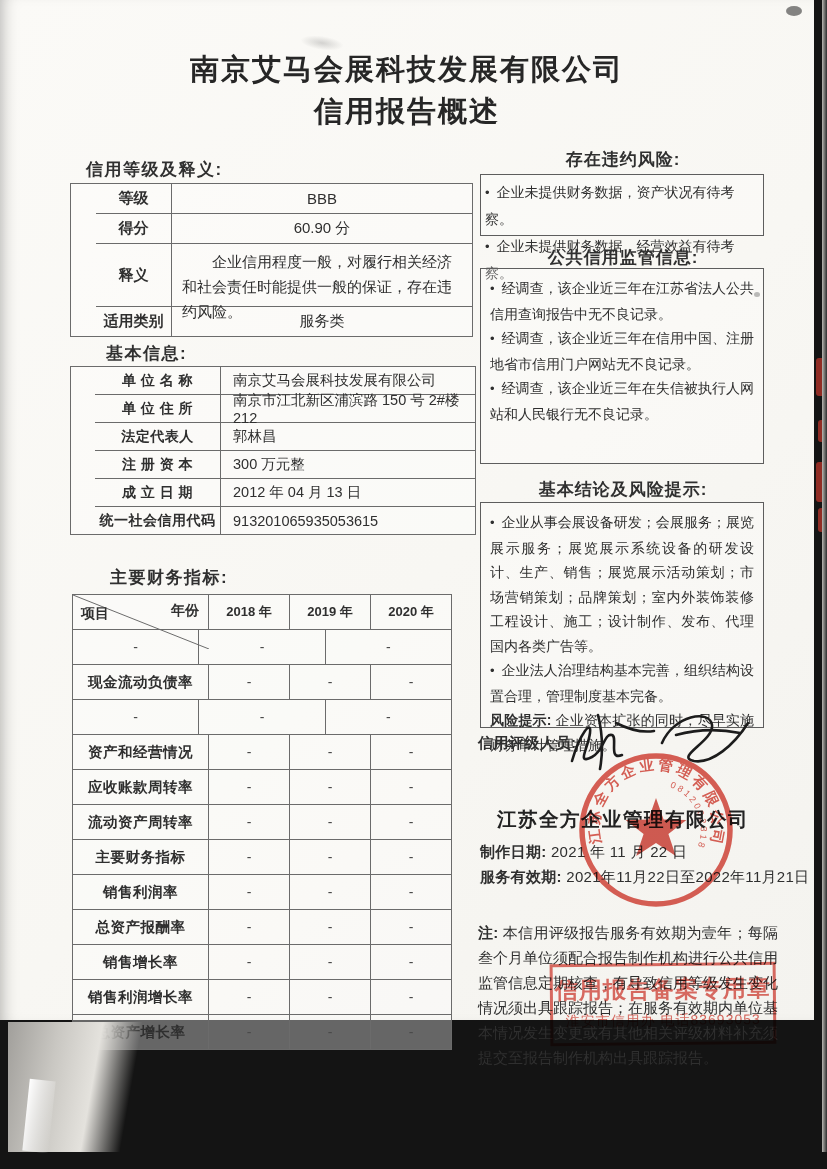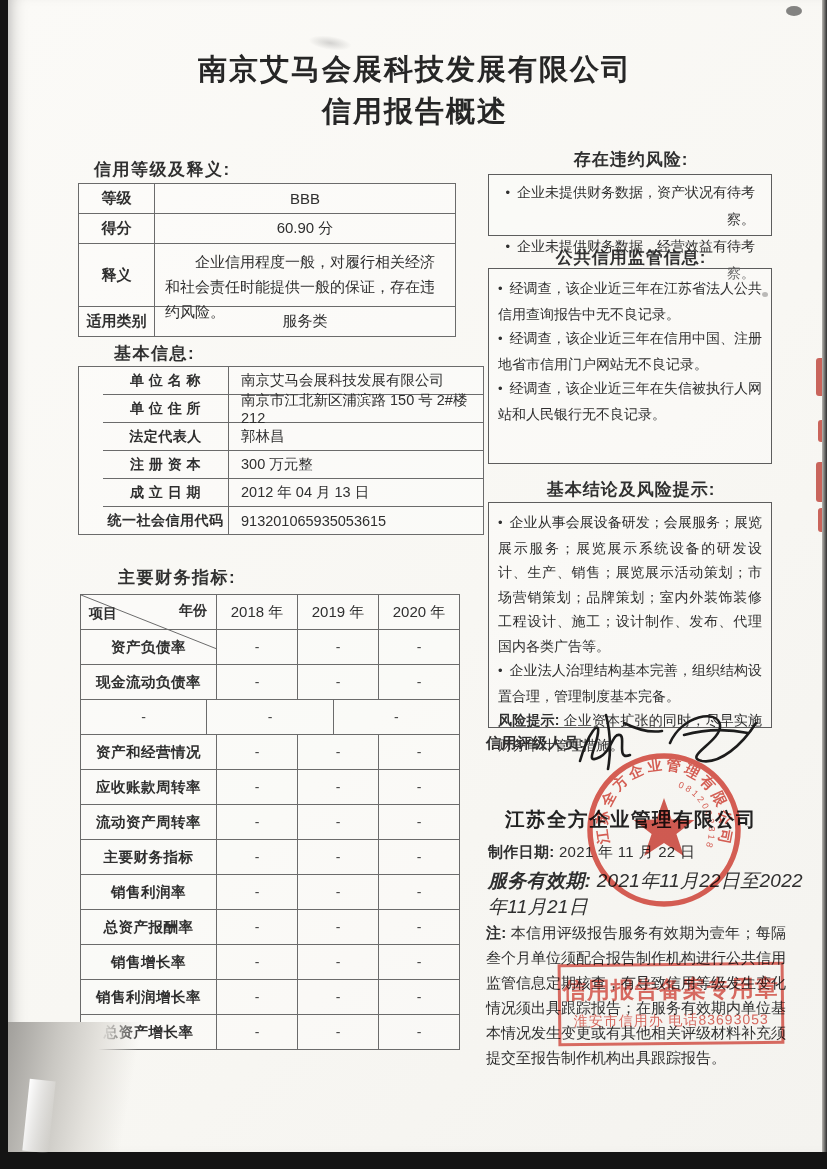--- a/index.html
+++ b/index.html
@@ -3,21 +3,21 @@
 <meta charset="utf-8">
 <style>
   html,body{margin:0;padding:0;}
   body{
     width:827px;height:1169px;position:relative;overflow:hidden;
     background:#141414;
     font-family:"Liberation Sans",sans-serif;
     color:#2f2f2f;
   }
   #scan{
-    position:absolute;left:8px;top:0;width:814px;height:1152px;
+    position:absolute;left:0;top:0;width:814px;height:1020px;
     background:linear-gradient(135deg,#fbfaf7 0%,#f8f7f3 55%,#f4f3ef 100%);
     box-shadow:inset 14px 0 18px -14px rgba(0,0,0,.35);
   }
   .edge-right{position:absolute;left:822px;top:0;width:5px;height:1152px;background:linear-gradient(to right,#b9b7b2,#2e2e2e);}
   .curl{position:absolute;left:8px;top:1022px;width:150px;height:130px;
     background:linear-gradient(100deg,#a19f9b 0%,#c9c7c2 30%,#e4e2dd 55%,rgba(250,249,246,0) 78%);}
   .curl-hi{position:absolute;left:26px;top:1080px;width:26px;height:72px;background:linear-gradient(95deg,#ffffff,rgba(255,255,255,0));transform:rotate(6deg);}
 
   
   .title{position:absolute;left:0;top:48px;width:100%;text-align:center;font-weight:700;font-size:29px;letter-spacing:2px;line-height:42px;color:#262626;}
@@ -27,66 +27,66 @@
   .h-right{position:absolute;left:478px;width:290px;text-align:center;font-size:17px;font-weight:700;letter-spacing:1px;color:#303030;}
 
   
   .tbl{position:absolute;border:1px solid #6b6b6b;background:rgba(255,255,255,.35);}
   .tr{display:flex;border-bottom:1px solid #6b6b6b;}
   .tr:last-child{border-bottom:none;}
   .td{border-right:1px solid #6b6b6b;display:flex;align-items:center;justify-content:center;box-sizing:border-box;}
   .td:last-child{border-right:none;}
 
   
-  #t1{left:70px;top:183px;width:376px;}
+  #t1{left:70px;top:183px;width:376px;padding-left:25px;}
   #t1 .lbl{width:76px;font-weight:600;font-size:15px;flex:none;}
   #t1 .val{flex:1;font-size:15px;}
   #t1 .tr:nth-child(1){height:29px;}
   #t1 .tr:nth-child(2){height:29px;}
   #t1 .tr:nth-child(3){height:62px;}
   #t1 .tr:nth-child(3) .val{align-items:flex-start;justify-content:flex-start;text-align:left;padding:5px 10px 0 10px;text-indent:2em;line-height:25px;}
   #t1 .tr:nth-child(4){height:29px;}
 
   
   #t2{left:70px;top:366px;width:380px;padding-left:24px;}
   #t2 .tr{height:27px;}
   #t2 .lbl{width:126px;flex:none;font-weight:600;font-size:14px;letter-spacing:.5px;}
   #t2 .val{flex:1;justify-content:flex-start;padding-left:12px;font-size:14.5px;}
 
   
   #t3{left:72px;top:594px;width:378px;}
   #t3 .hdr{height:54px;}
   #t3 .corner{width:136px;flex:none;position:relative;}
   #t3 .corner .yr{position:absolute;top:7px;right:9px;font-size:14px;font-weight:600;}
   #t3 .corner .itm{position:absolute;bottom:6px;left:8px;font-size:14px;font-weight:600;}
-  #t3 .ycell{flex:1;font-size:15px;font-weight:400;}
+  #t3 .ycell{flex:1;font-size:13px;font-weight:700;}
   #t3 .tr{height:34px;}
   #t3 .rlbl{width:136px;flex:none;font-weight:700;font-size:14.5px;letter-spacing:.5px;}
   #t3 .rval{flex:1;font-size:14px;color:#4a4a4a;}
 
   
   .box{position:absolute;left:480px;width:284px;border:1px solid #5d5d5d;box-sizing:border-box;background:rgba(255,255,255,.25);}
   .bullet{margin:0;font-size:14px;}
   .dot{margin-right:7px;font-size:13px;}
-  #box-assets{top:174px;height:62px;padding:4px 16px;text-align:right;}
+  #box-assets{top:174px;height:62px;padding:4px 4px;}
   #box-assets .bullet{line-height:27px;}
   #box-public{top:268px;height:196px;padding:7px 9px;}
   #box-public .bullet{line-height:24.5px;text-align:justify;}
   #box-conclusion{top:502px;height:226px;padding:7px 9px;}
   #box-conclusion .bullet{line-height:24.5px;text-align:justify;}
   .risk{margin:0;font-size:14px;line-height:24.5px;text-align:justify;}
   .risk b{font-weight:700;}
 
   
   .rater{position:absolute;left:478px;top:734px;font-size:15px;font-weight:600;letter-spacing:.5px;}
   .company{position:absolute;left:478px;top:806px;width:290px;text-align:center;font-size:19.5px;font-weight:700;letter-spacing:1.5px;color:#222;}
   .dateline{position:absolute;left:480px;font-size:15px;letter-spacing:.3px;}
   .dateline b{font-weight:600;}
   #made{top:843px;}
-  #valid{top:868px;font-size:19px;font-style:italic;}
+  #valid{top:868px;font-size:15px;}
   .note{position:absolute;left:478px;top:905px;width:300px;font-size:15px;line-height:25px;text-align:justify;}
   .note b{font-weight:700;}
 
   
   .seal{position:absolute;left:563px;top:738px;opacity:.85;mix-blend-mode:multiply;}
   .rectstamp{position:absolute;left:550px;top:963px;width:226px;height:82px;border:3px solid #d6453a;
     color:#d6453a;text-align:center;opacity:.78;mix-blend-mode:multiply;transform:rotate(-.6deg);box-sizing:border-box;}
   .rectstamp .l1{font-size:23px;font-weight:700;letter-spacing:1px;margin-top:8px;}
   .rectstamp .l2{font-size:14px;letter-spacing:1px;margin-top:7px;}
   .sig{position:absolute;left:558px;top:703px;}
@@ -171,21 +171,20 @@
           </svg>
         <span class="yr">年份</span>
         <span class="itm">项目</span>
       </div>
       <div class="td ycell">2018 年</div>
       <div class="td ycell">2019 年</div>
       <div class="td ycell">2020 年</div>
     </div>
     <div>
   <div class="tr">
-    <div class="td rlbl">资产负债率</div>
     <div class="td rval">-</div>
     <div class="td rval">-</div>
     <div class="td rval">-</div>
   </div>
 
   <div class="tr">
     <div class="td rlbl">现金流动负债率</div>
     <div class="td rval">-</div>
     <div class="td rval">-</div>
     <div class="td rval">-</div>

